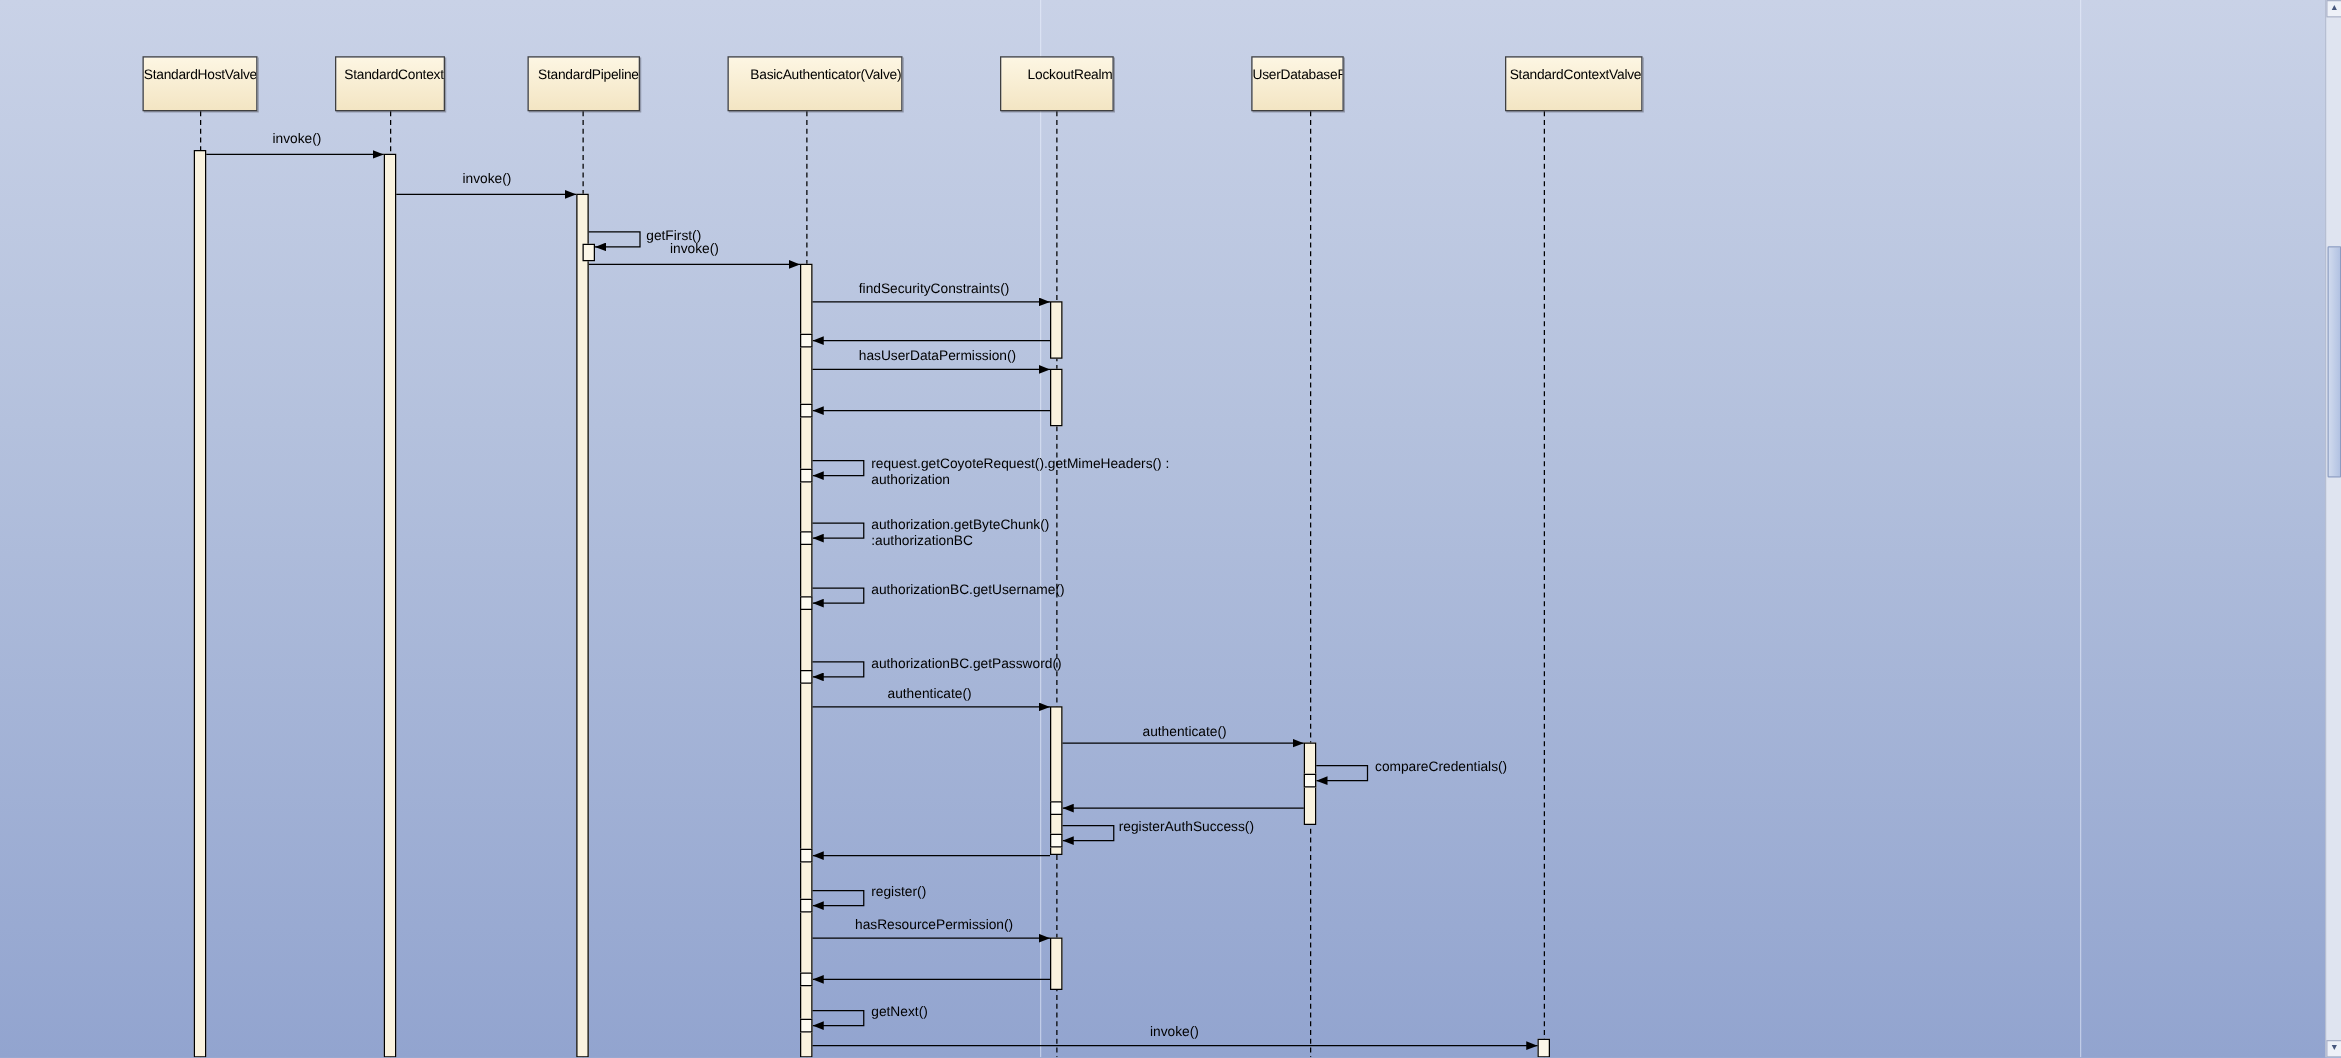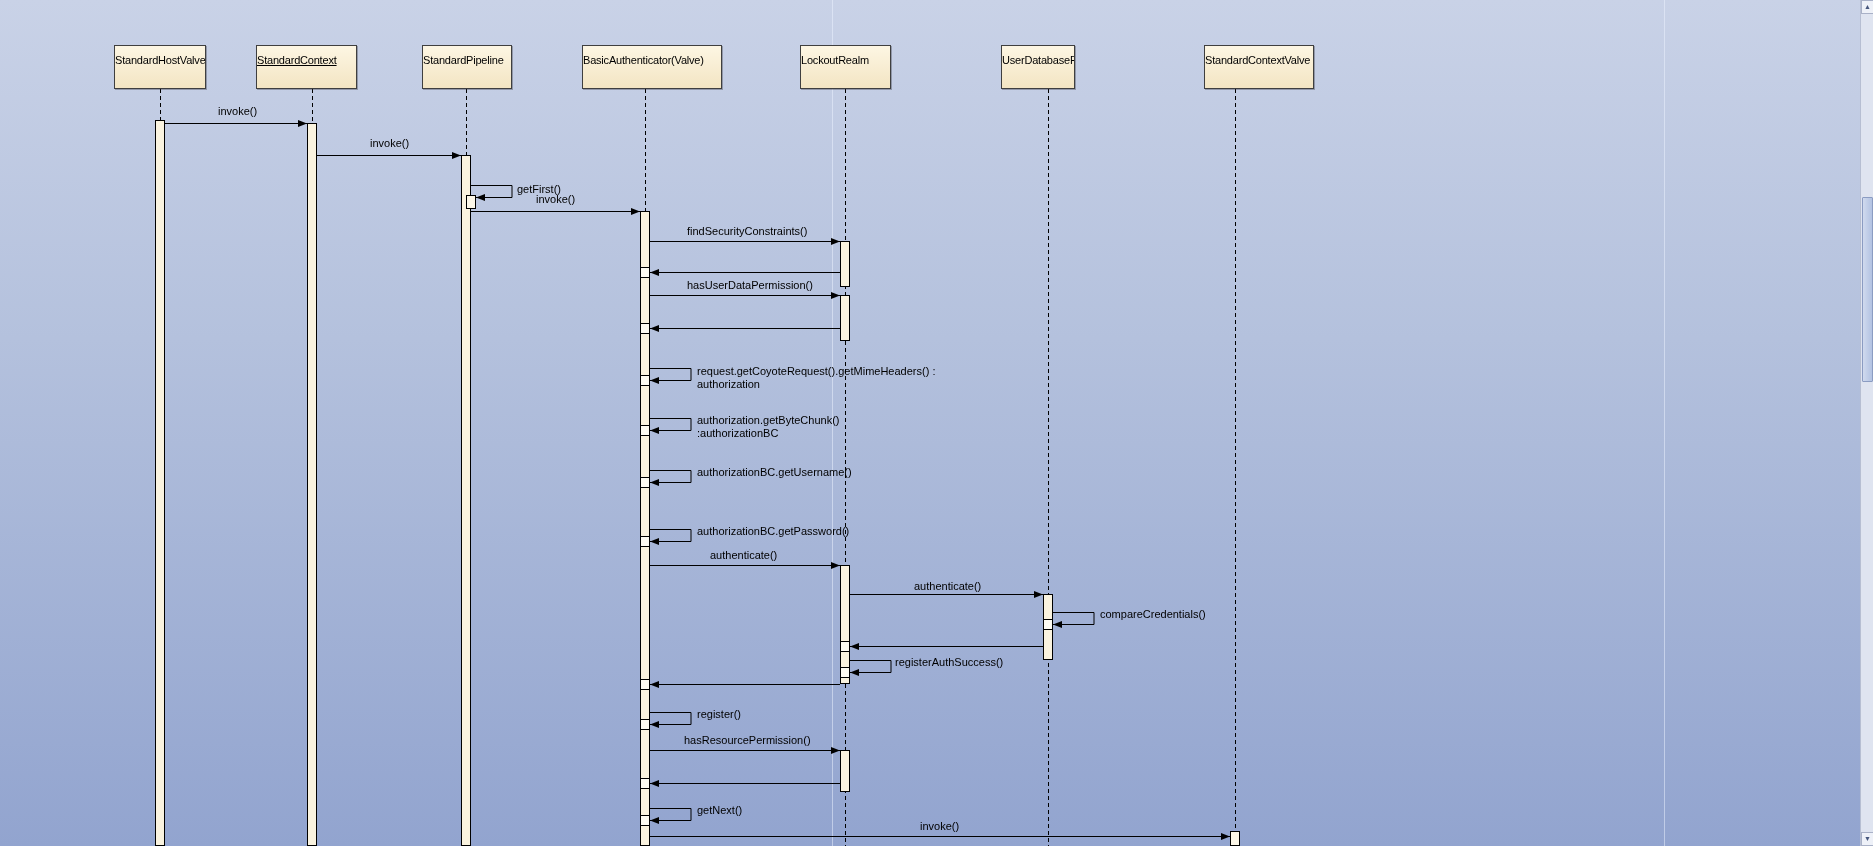--- a/index.html
+++ b/index.html
@@ -8,21 +8,21 @@
     position:relative; width:1873px; height:846px; overflow:hidden;
     background:linear-gradient(180deg, var(--bg-top) 0%, var(--bg-mid) 40%, var(--bg-bottom) 100%);
     font-family:"Liberation Sans","DejaVu Sans",sans-serif; color:#000;
   }
   svg.layer { position:absolute; left:0; top:0; }
   .page-divider { position:absolute; top:0; width:1px; height:846px; background:rgba(238,244,255,0.5); }
   .head-box {
     position:absolute; height:44px; top:45px;
     background:linear-gradient(180deg,#fdf6e3 0%,#f3e5c3 100%);
     border:1px solid #3f3f3f; box-shadow:1px 1px 0 rgba(50,50,60,0.35);
-    font-size:11px; letter-spacing:-0.2px; text-align:left; padding-top:8px;
+    font-size:11px; letter-spacing:-0.2px; text-align:right; padding-top:8px;
     overflow:hidden; white-space:nowrap;
   }
   .activation { position:absolute; width:10px; background:#faf3df; border:1px solid #000; }
   .nested { background:#fcf7e8; }
   .square { position:absolute; width:10px; height:11px; background:#fefcf3; border:1px solid #000; }
   .msg-label { position:absolute; font-size:11px; line-height:13px; white-space:nowrap; }
   #scrollbar {
     position:absolute; right:0; top:0; width:13px; height:846px; z-index:50;
     background:#dfe4f0; border-left:1px solid #b6bed2;
   }
@@ -147,21 +147,21 @@
       </div>
       <div class="msg-label" style="left: 697px; top: 708px;">
         <div>register()</div>
       </div>
       <div class="msg-label" style="left: 697px; top: 804px;">
         <div>getNext()</div>
       </div>
     </div>
   <div id="heads">
       <div class="head-box" style="left: 114px; width: 92px;"><span>StandardHostValve</span></div>
-      <div class="head-box" style="left: 256px; width: 101px; text-decoration: underline;"><span>StandardContext</span></div>
+      <div class="head-box" style="left: 268px; width: 88px;"><span>StandardContext</span></div>
       <div class="head-box" style="left: 422px; width: 90px;"><span>StandardPipeline</span></div>
       <div class="head-box" style="left: 582px; width: 140px;"><span>BasicAuthenticator(Valve)</span></div>
       <div class="head-box" style="left: 800px; width: 91px;"><span>LockoutRealm</span></div>
       <div class="head-box" style="left: 1001px; width: 74px;"><span>UserDatabaseRealm</span></div>
       <div class="head-box" style="left: 1180px; width: 110px; margin-left: 24px;"><span>StandardContextValve</span></div>
     </div>
 
   <div id="scrollbar">
     <div class="sb-btn" style="top:0;">
       <span>▲</span>

